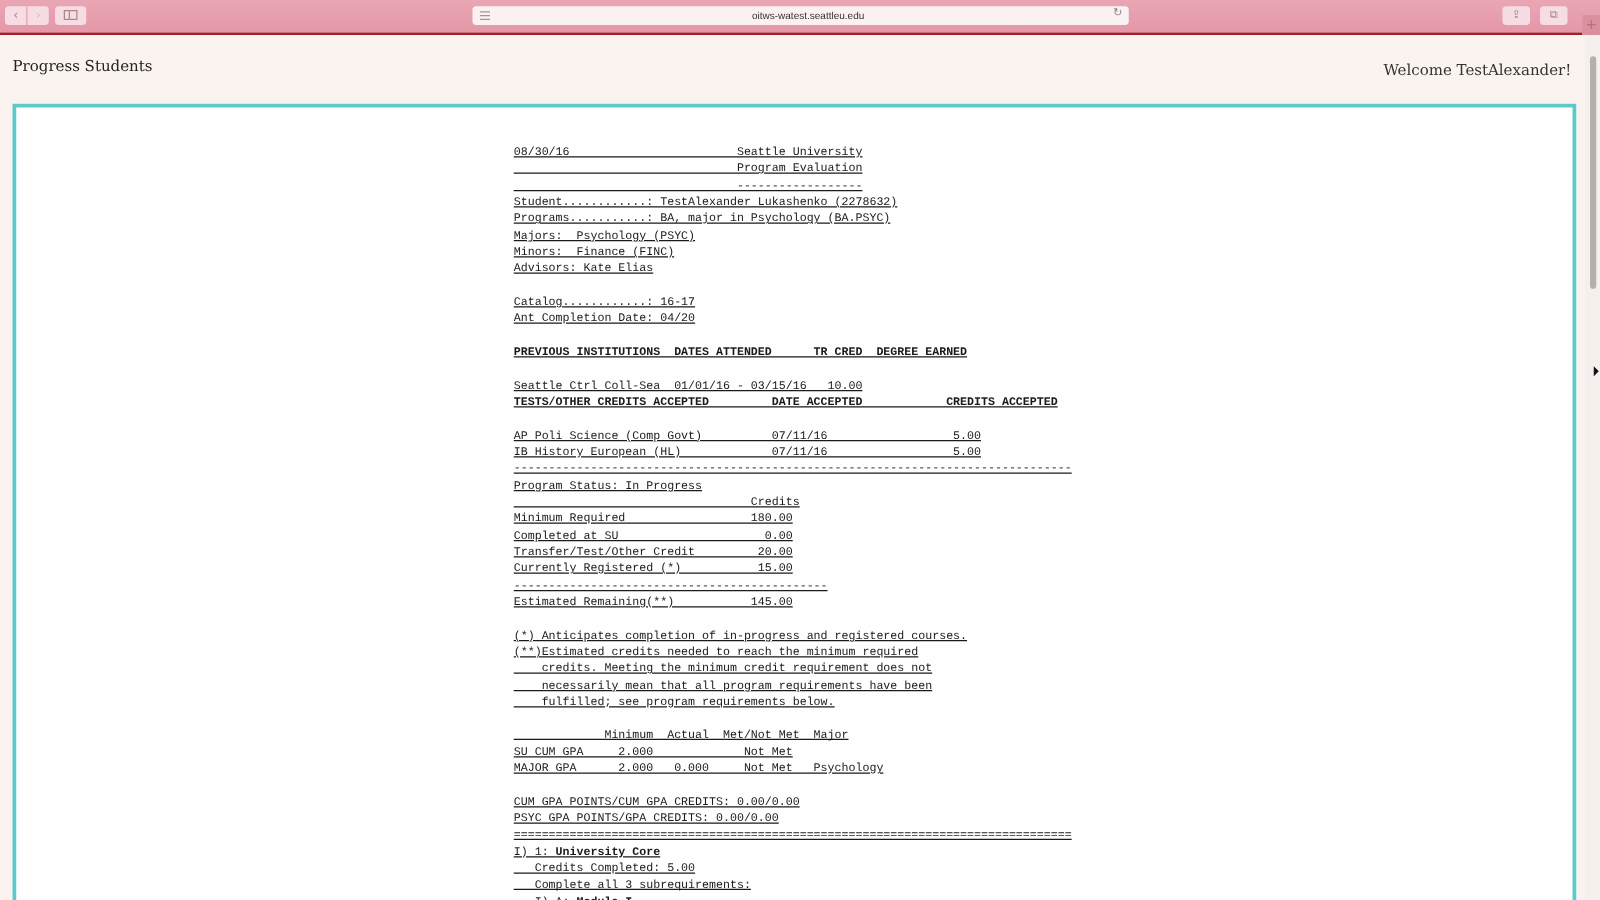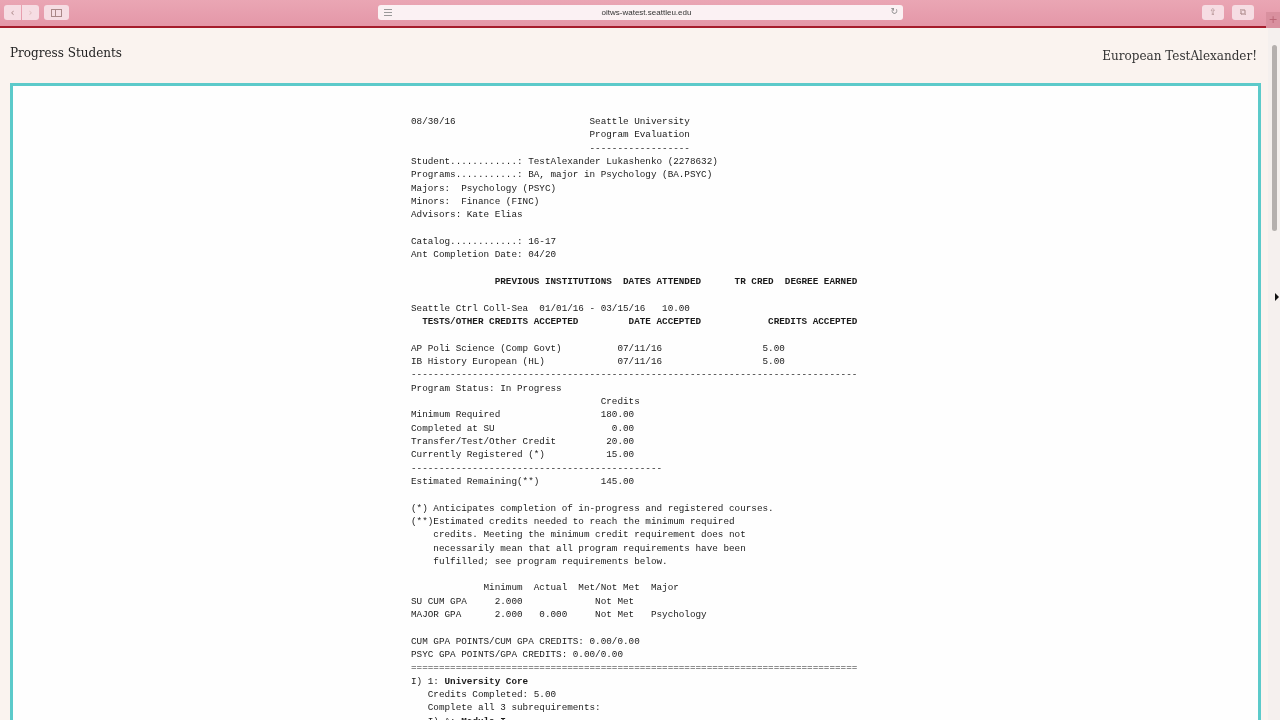--- a/index.html
+++ b/index.html
@@ -70,22 +70,22 @@
   
   .content-frame {
     position: absolute; left: 10px; top: 83px; width: 1251px; height: 660px;
     border: 3px solid #5ccaca; background: #fefefe;
   }
   .report {
     position: absolute; left: 398px; top: 29px;
     font-family: "Liberation Mono", monospace; font-size: 9.3px; line-height: 13.33px;
     color: #1a1a1a; white-space: pre;
   }
-  .report .line { display: block; height: 13.33px; }
-  .report .b { font-weight: bold; text-align: right; }
+  .report .line { display: block; height: 13.33px; text-decoration: underline; }
+  .report .b { font-weight: bold; }
 
   
   .scroll-track {
     position: absolute; left: 1268px; top: 28px; width: 12px; height: 692px; background: #f5f0ee;
   }
   .scroll-thumb {
     position: absolute; left: 1272px; top: 45px; width: 5px; height: 186px;
     background: #b5b0ae; border-radius: 3px;
   }
   .cursor {
@@ -117,21 +117,21 @@
   <div class="tabs-btn">
     <span>⧉</span>
   </div>
 </div>
 <div class="browser-bar-line"></div>
 <div class="newtab-btn">
   <span>+</span>
 </div>
 
 <div class="site-title">Progress Students</div>
-<div class="welcome">European TestAlexander!</div>
+<div class="welcome">Welcome TestAlexander!</div>
 
 <div class="content-frame">
   <div class="report" id="report"><span class="line">08/30/16                        Seattle University</span><span class="line">                                Program Evaluation</span><span class="line">                                ------------------</span><span class="line">Student............: TestAlexander Lukashenko (2278632)</span><span class="line">Programs...........: BA, major in Psychology (BA.PSYC)</span><span class="line">Majors:  Psychology (PSYC)</span><span class="line">Minors:  Finance (FINC)</span><span class="line">Advisors: Kate Elias</span><span class="line"></span><span class="line">Catalog............: 16-17</span><span class="line">Ant Completion Date: 04/20</span><span class="line"></span><span class="line b">PREVIOUS INSTITUTIONS  DATES ATTENDED      TR CRED  DEGREE EARNED</span><span class="line"></span><span class="line">Seattle Ctrl Coll-Sea  01/01/16 - 03/15/16   10.00</span><span class="line b">TESTS/OTHER CREDITS ACCEPTED         DATE ACCEPTED            CREDITS ACCEPTED</span><span class="line"></span><span class="line">AP Poli Science (Comp Govt)          07/11/16                  5.00</span><span class="line">IB History European (HL)             07/11/16                  5.00</span><span class="line">--------------------------------------------------------------------------------</span><span class="line">Program Status: In Progress</span><span class="line">                                  Credits</span><span class="line">Minimum Required                  180.00</span><span class="line">Completed at SU                     0.00</span><span class="line">Transfer/Test/Other Credit         20.00</span><span class="line">Currently Registered (*)           15.00</span><span class="line">---------------------------------------------</span><span class="line">Estimated Remaining(**)           145.00</span><span class="line"></span><span class="line">(*) Anticipates completion of in-progress and registered courses.</span><span class="line">(**)Estimated credits needed to reach the minimum required</span><span class="line">    credits. Meeting the minimum credit requirement does not</span><span class="line">    necessarily mean that all program requirements have been</span><span class="line">    fulfilled; see program requirements below.</span><span class="line"></span><span class="line">             Minimum  Actual  Met/Not Met  Major</span><span class="line">SU CUM GPA     2.000             Not Met</span><span class="line">MAJOR GPA      2.000   0.000     Not Met   Psychology</span><span class="line"></span><span class="line">CUM GPA POINTS/CUM GPA CREDITS: 0.00/0.00</span><span class="line">PSYC GPA POINTS/GPA CREDITS: 0.00/0.00</span><span class="line">================================================================================</span><span class="line">I) 1: <span class="b">University Core</span></span><span class="line">   Credits Completed: 5.00</span><span class="line">   Complete all 3 subrequirements:</span><span class="line">   I) A: <span class="b">Module I</span></span></div>
 </div>
 
 <div class="scroll-track"></div>
 <div class="scroll-thumb"></div>
 <div class="cursor"></div>
 
 </body></html>

